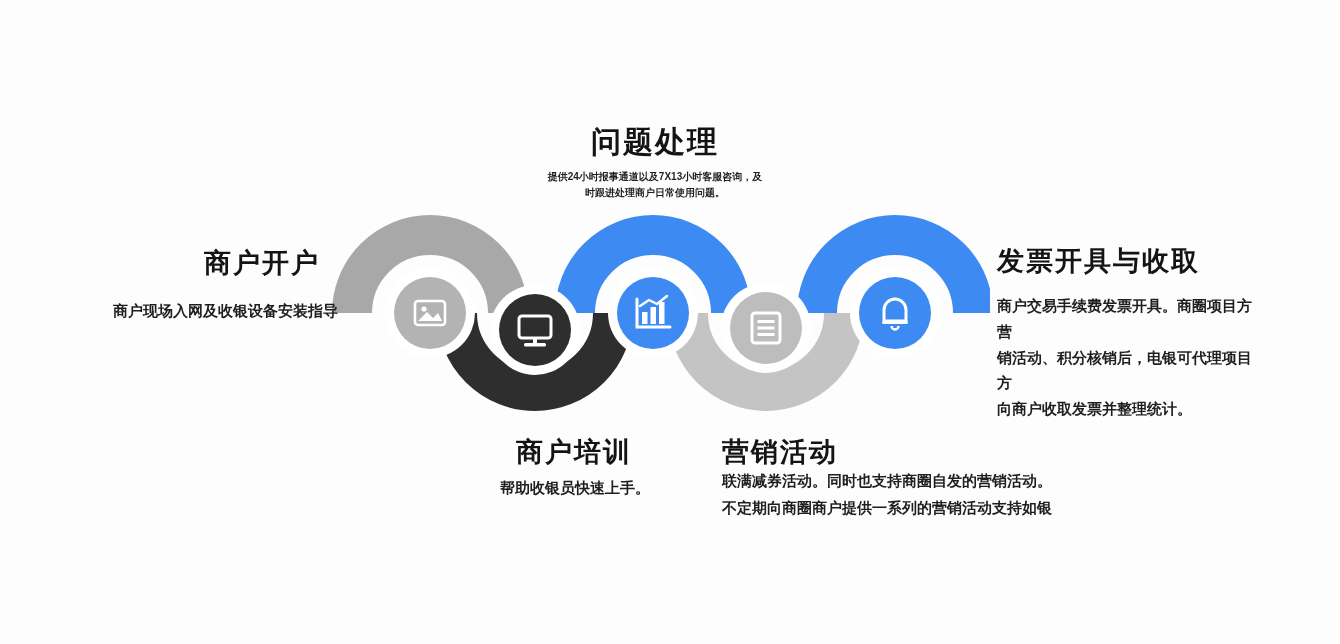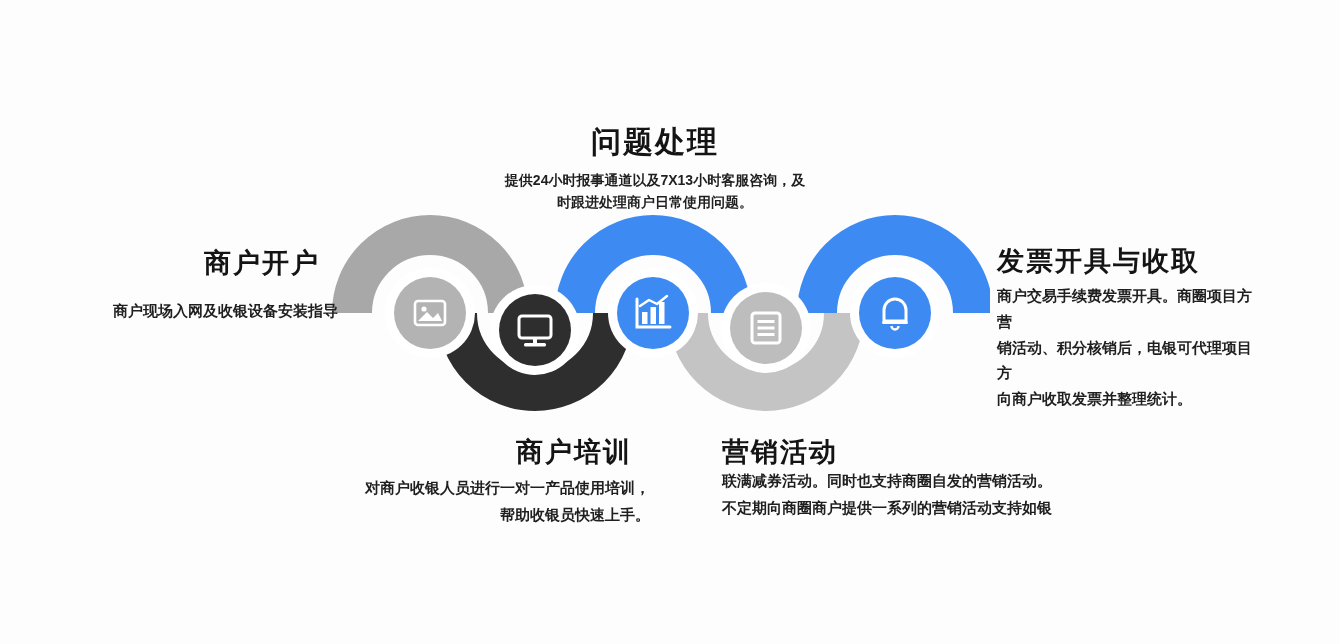--- a/index.html
+++ b/index.html
@@ -33,21 +33,21 @@
     color: #1b1b1b;
   }
   .label-title {
     font-weight: bold;
     letter-spacing: 2px;
     color: #141414;
     line-height: 1.15;
     white-space: nowrap;
   }
   .label-desc {
-    font-size: 14px;
+    font-size: 10px;
     line-height: 1.62;
     color: #1f1f1f;
     font-weight: 600;
   }
   
   #block-issue {
     left: 415px;
     top: 125px;
     width: 480px;
     text-align: center;
@@ -78,21 +78,21 @@
   }
   
   #block-invoice {
     left: 997px;
     top: 246px;
     width: 268px;
     text-align: left;
   }
   #block-invoice .label-title {
     font-size: 27px;
-    margin-bottom: 6px;
+    margin-bottom: 16px;
   }
   #block-invoice .label-desc {
     text-align: left;
     font-size: 15px;
     line-height: 1.72;
   }
   
   #block-training {
     left: 270px;
     top: 437px;
@@ -244,21 +244,20 @@
     <div class="label-desc">
       <span class="desc-line">商户交易手续费发票开具。商圈项目方营</span>
       <span class="desc-line">销活动、积分核销后，电银可代理项目方</span>
       <span class="desc-line">向商户收取发票并整理统计。</span>
     </div>
   </div>
 
   <div class="label-block" id="block-training">
     <div class="label-title">商户培训</div>
     <div class="label-desc">
-      <span class="desc-line">对商户收银人员进行一对一产品使用培训，</span>
       <span class="desc-line">帮助收银员快速上手。</span>
     </div>
   </div>
 
   <div class="label-block" id="block-marketing">
     <div class="label-title">营销活动</div>
     <div class="label-desc">
       <span class="desc-line">联满减券活动。同时也支持商圈自发的营销活动。</span>
       <span class="desc-line">不定期向商圈商户提供一系列的营销活动支持如银</span>
     </div>

